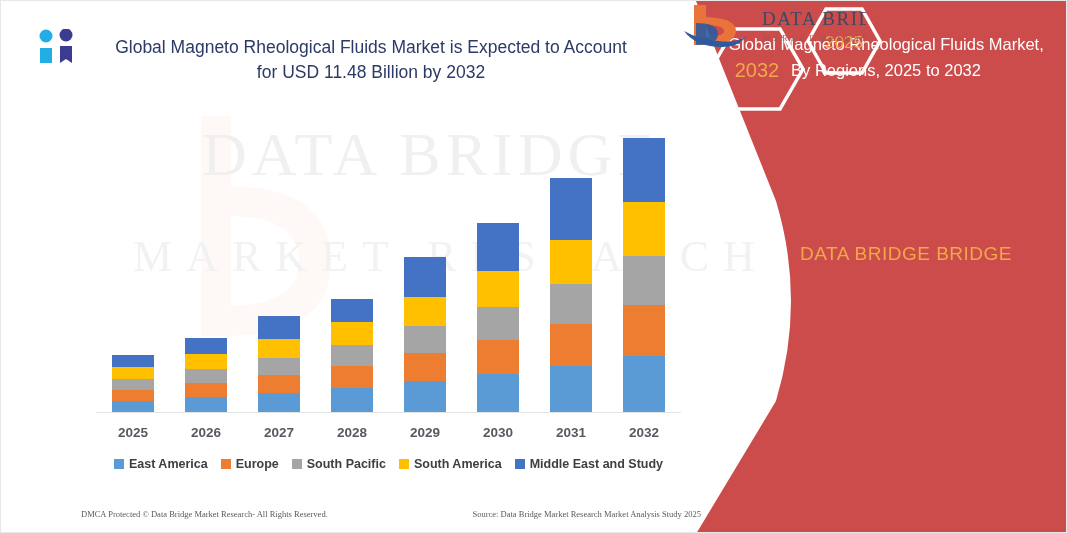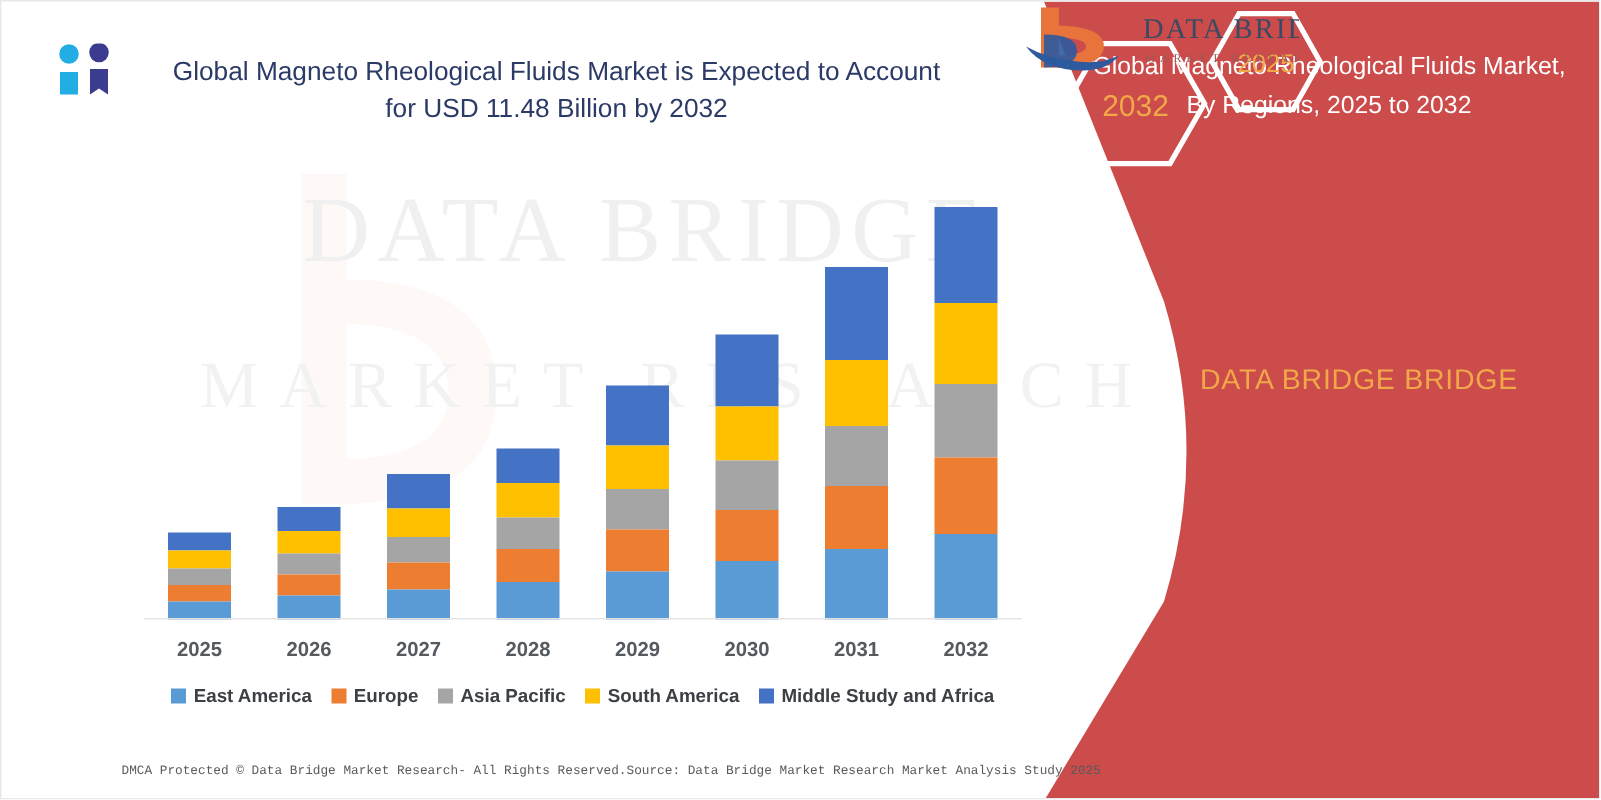--- a/index.html
+++ b/index.html
@@ -167,21 +167,21 @@
     left: 80px;
     top: 508px;
     width: 620px;
     display: flex;
     justify-content: space-between;
     z-index: 4;
   }
   .footer span {
     font-size: 8.5px;
     color: #5a5a5a;
-    font-family: Liberation Mono, monospace;
+    font-family: Liberation Serif, serif;
     white-space: nowrap;
   }
 
   
   .red-panel {
     position: absolute;
     right: 0;
     top: 0;
     width: 400px;
     height: 533px;
@@ -354,29 +354,29 @@
       <div class="legend-item">
         <span class="legend-swatch" style="background: rgb(91, 155, 213);"></span>
         <span class="legend-label">East America</span>
       </div>
       <div class="legend-item">
         <span class="legend-swatch" style="background: rgb(237, 125, 49);"></span>
         <span class="legend-label">Europe</span>
       </div>
       <div class="legend-item">
         <span class="legend-swatch" style="background: rgb(165, 165, 165);"></span>
-        <span class="legend-label">Asia Pacific</span>
+        <span class="legend-label">South Pacific</span>
       </div>
       <div class="legend-item">
         <span class="legend-swatch" style="background: rgb(255, 192, 0);"></span>
         <span class="legend-label">South America</span>
       </div>
       <div class="legend-item">
         <span class="legend-swatch" style="background: rgb(68, 114, 196);"></span>
-        <span class="legend-label">Middle Study and Africa</span>
+        <span class="legend-label">Middle East and Study</span>
       </div>
     </div>
 
   <div class="footer">
     <span>DMCA Protected © Data Bridge Market Research-  All Rights Reserved.</span>
     <span>Source: Data Bridge Market Research  Market Analysis Study 2025</span>
   </div>
 
   <div class="red-panel">
     <svg viewBox="0 0 400 533" preserveAspectRatio="none">

